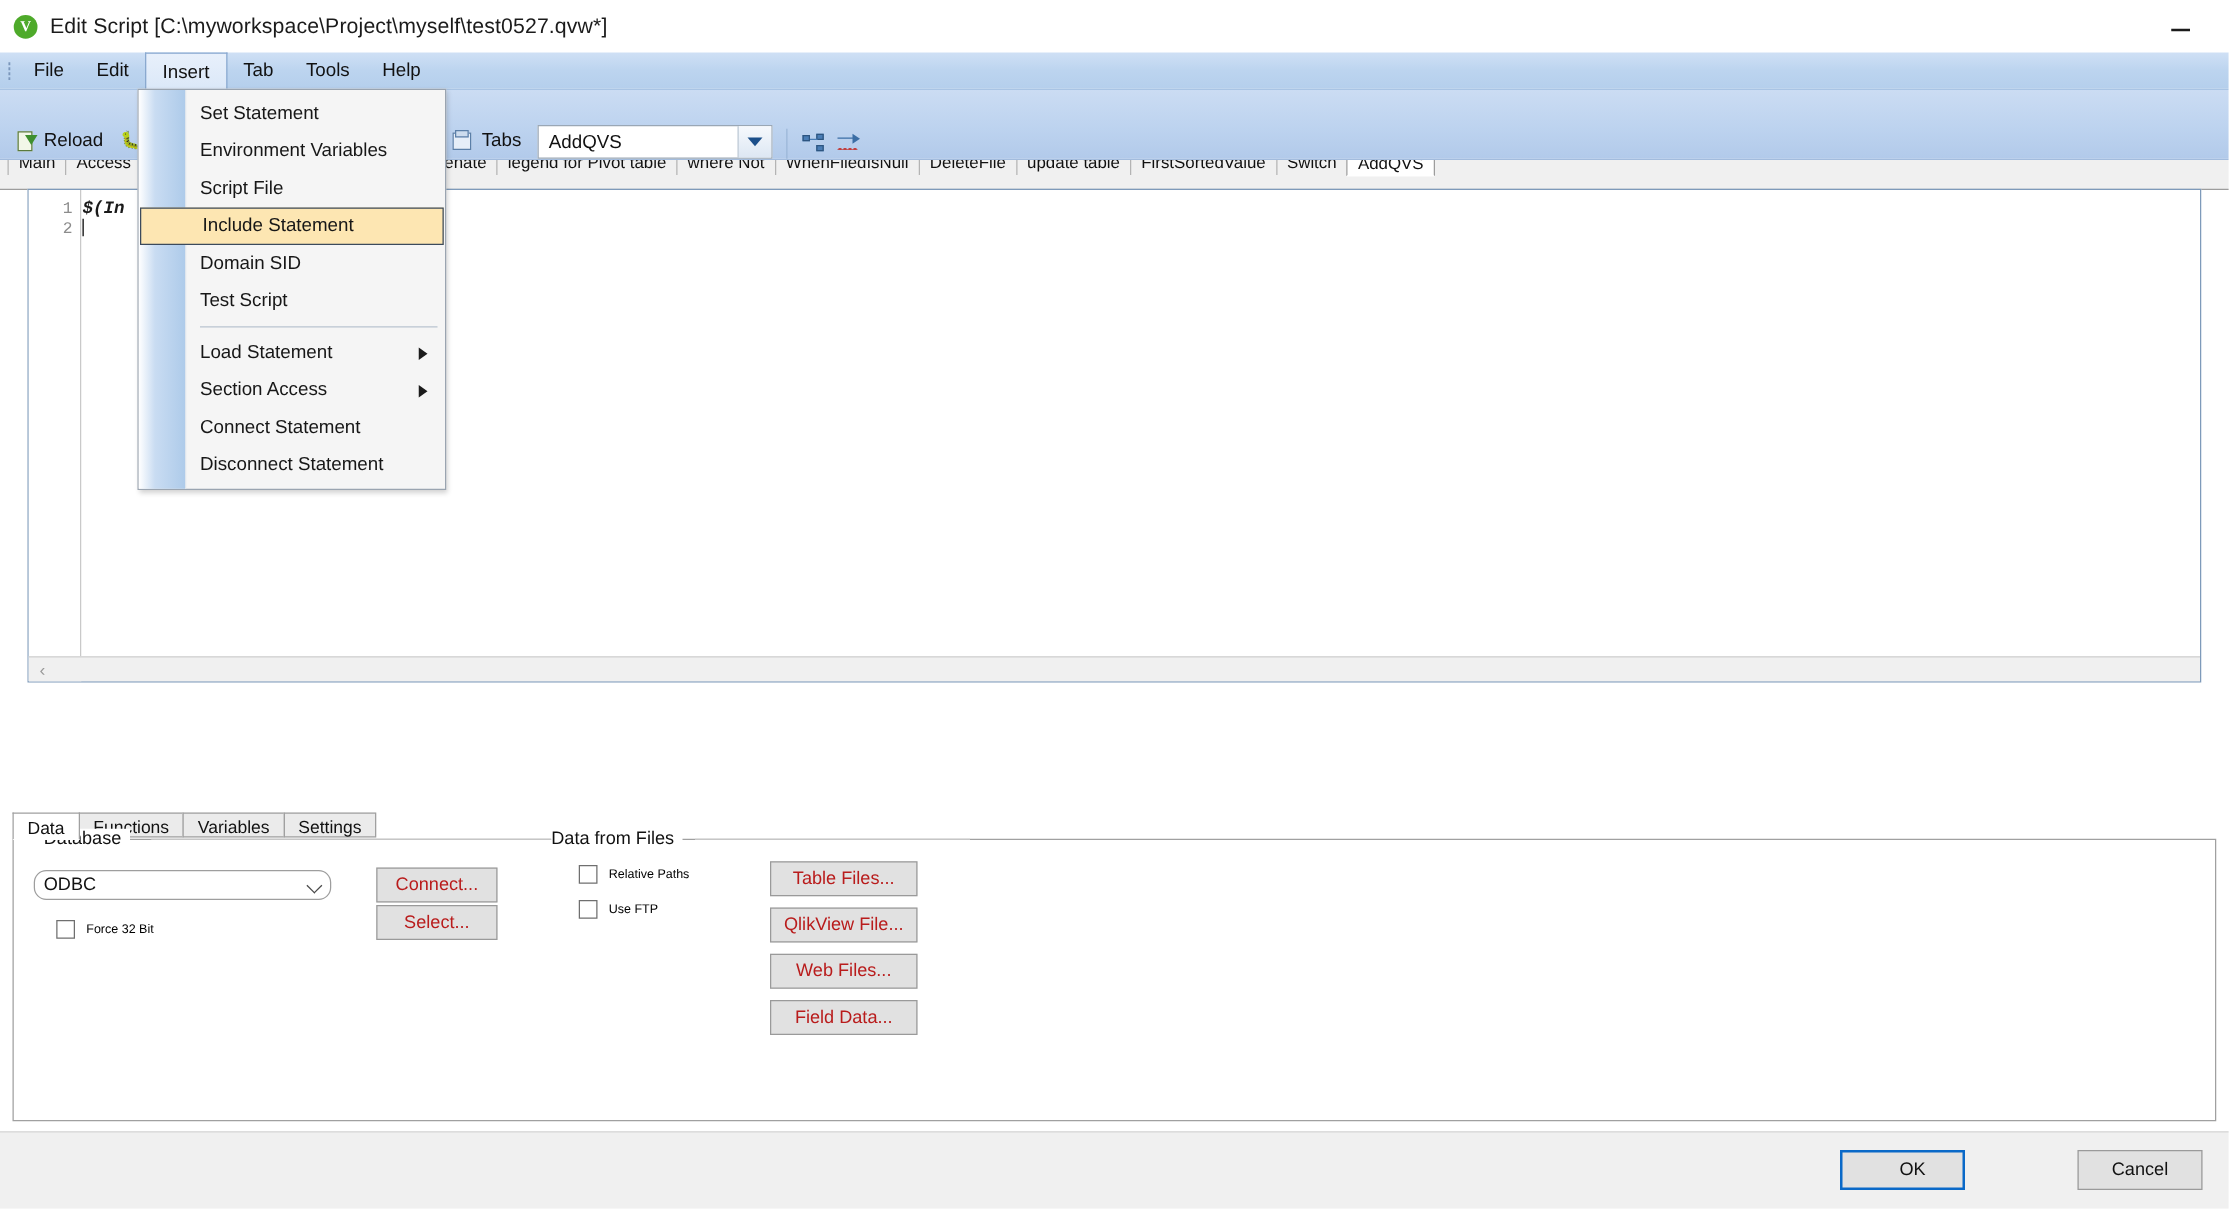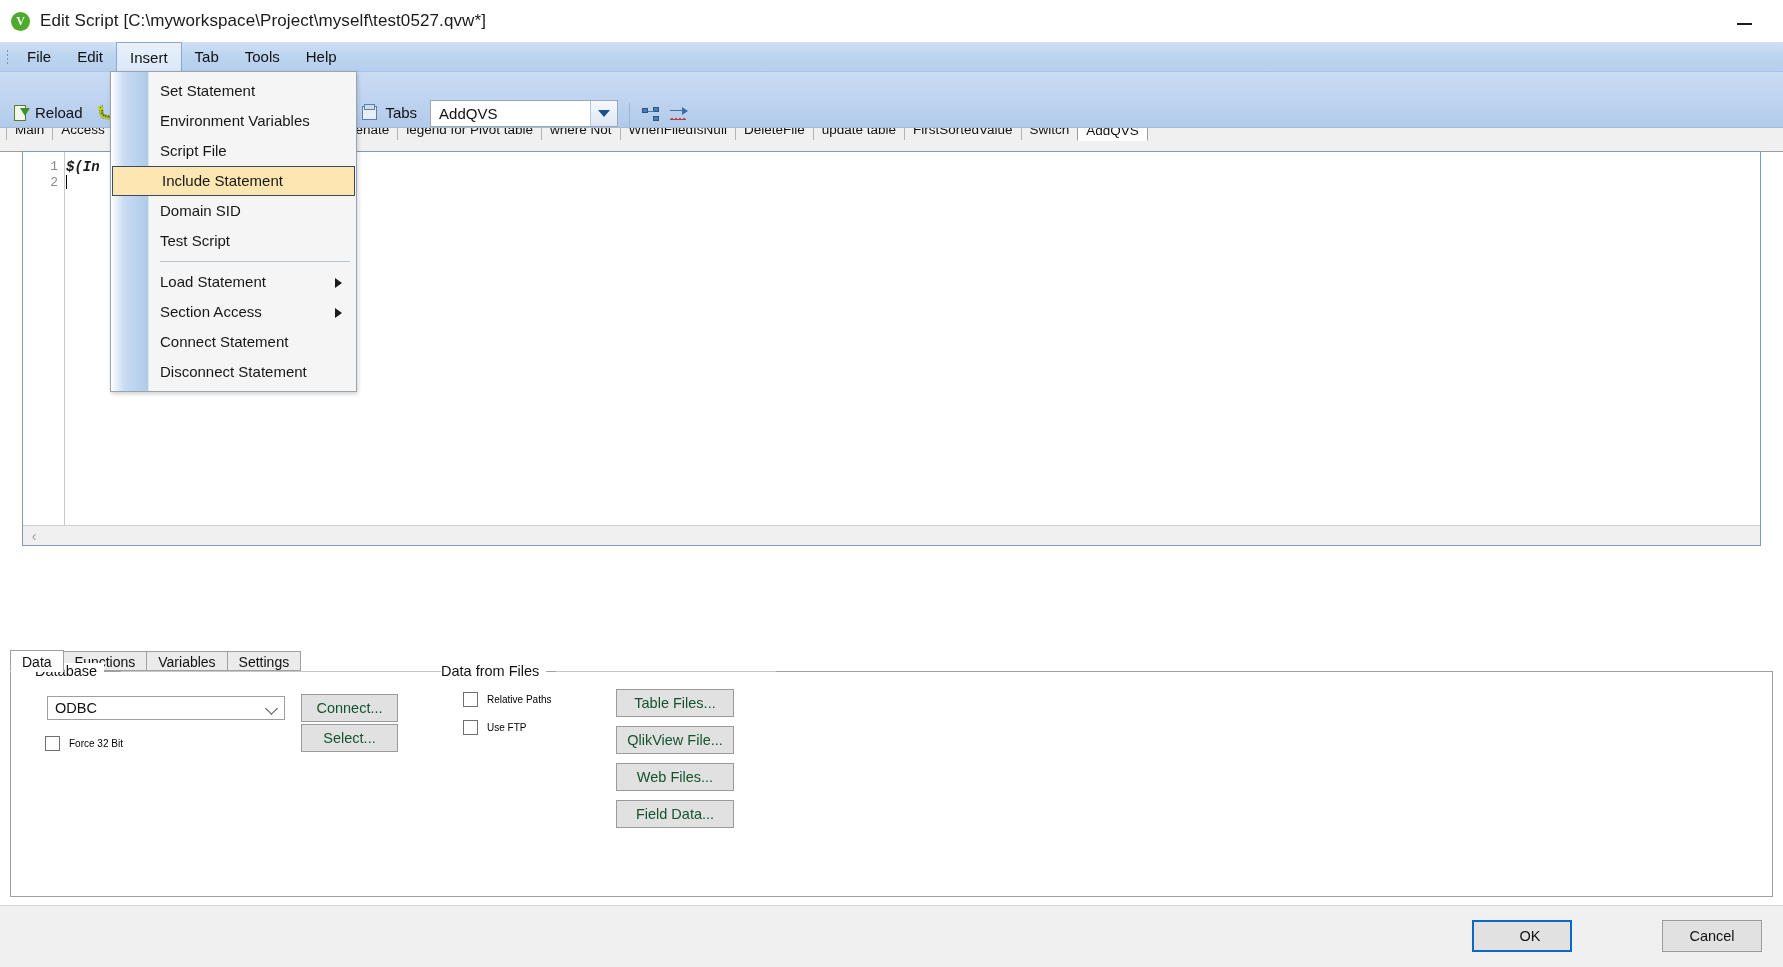--- a/index.html
+++ b/index.html
@@ -179,21 +179,21 @@
     background:#f0f0f0; border-top:1px solid #d0d0d0;
     display:flex; align-items:center;
   }
   .hscroll .larr {
     width:22px; text-align:center; color:#9a9a9a; font-size:14px;
   }
 
   
   .lower-tabs {
     position:absolute; left:10px; top:650px; width:1763px; height:22px;
-    display:flex; align-items:center;
+    display:flex; align-items:flex-start;
   }
   .ltab {
     height:20px; line-height:20px; padding:0 11px; font-size:14px;
     border:1px solid #a0a0a0; background:#ebebeb;
     margin-right:-1px; color:#111; cursor:default;
   }
   .ltab.active { background:#ffffff; border-bottom:1px solid #ffffff; height:22px; line-height:22px; z-index:3; position:relative;}
   .lower-panel {
     position:absolute; left:10px; top:671px; width:1763px; height:226px;
     border:1px solid #a0a0a0; background:#ffffff;
@@ -211,21 +211,21 @@
     font-size:14.5px; padding-left:7px; color:#111;
   }
   .combo .chev {
     position:absolute; right:8px; top:7px; width:9px; height:9px;
     border-left:1.6px solid #4a4a4a; border-bottom:1.6px solid #4a4a4a;
     transform:rotate(-45deg);
   }
   .btn {
     position:absolute; height:28px;
     background:#e1e1e1; border:1px solid #9a9a9a;
-    font-size:14.5px; color:#14532d; display:flex;
+    font-size:14.5px; color:#b91c1c; display:flex;
     align-items:center; justify-content:center; cursor:default;
   }
   .cbx { position:absolute; display:flex; align-items:center; gap:9px; font-size:10px; }
   .cbx .box { width:15px; height:15px; border:1px solid #6f6f6f; background:#fff; }
 
   
   .footer {
     position:absolute; left:0; bottom:0; width:100%; height:62px;
     background:#f0f0f0; border-top:1px solid #d6d6d6;
   }
@@ -361,21 +361,21 @@
     <div class="ltab">Functions</div>
     <div class="ltab">Variables</div>
     <div class="ltab">Settings</div>
   </div>
 
 <div class="lower-panel">
 
   <div class="group-title" style="left:24px; top:-9px;">Database</div>
   <div class="group-rule" style="left:110px; top:-1px; width:320px;"></div>
 
-  <div class="combo" style="left:36px; top:24px; width:238px;">
+  <div class="combo" style="left:16px; top:24px; width:238px;border-radius:10px;">
     <span>ODBC</span>
     <span class="chev"></span>
   </div>
   <div class="btn" style="left:290px; top:22px; width:97px;">Connect...</div>
   <div class="btn" style="left:290px; top:52px; width:97px;">Select...</div>
   <div class="cbx" style="left:34px; top:64px;">
     <span class="box"></span>
     <span>Force 32 Bit</span>
   </div>
 

